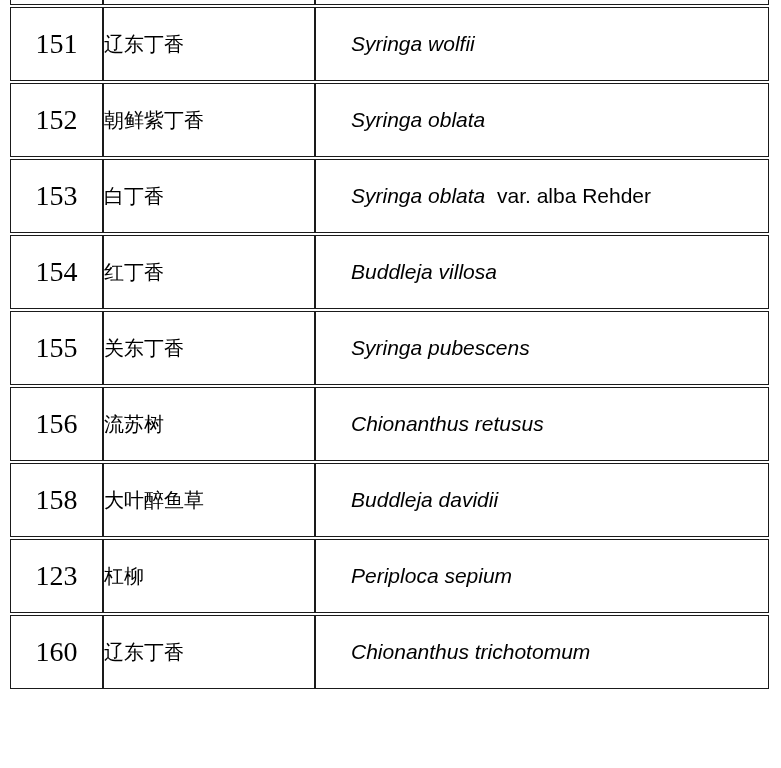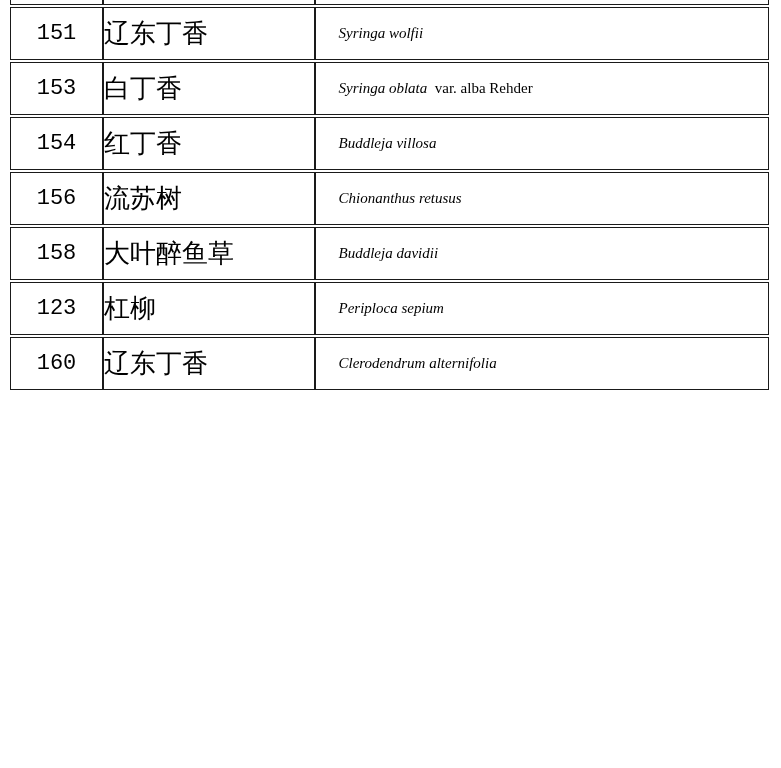--- a/index.html
+++ b/index.html
@@ -30,33 +30,33 @@
     border: 1px solid #1a1a1a;
     height: 26.2px;
     padding: 0;
     background: #ffffff;
     color: #000000;
     vertical-align: middle;
     overflow: hidden;
   }
   td.num {
     text-align: center;
-    font-size: 22px;
-    font-family: Liberation Mono, monospace;
+    font-size: 28px;
+    font-family: Liberation Serif, serif;
   }
   td.cn {
-    font-size: 26px;
+    font-size: 20px;
     padding-left: 4px;
     font-family: Liberation Mono, monospace;
   }
   td.lat {
-    font-size: 15px;
+    font-size: 21px;
     padding-left: 3px;
     white-space: pre;
-    font-family: Liberation Serif, serif;
+    font-family: Liberation Sans, sans-serif;
   }
   td.lat .it {
     font-style: italic;
   }
   td.lat .rm {
     font-style: normal;
   }
 </style>
 </head>
 <body>
@@ -81,20 +81,31 @@
       <span>151</span>
     </td>
     <td class="cn">
       <span>辽东丁香</span>
     </td>
     <td class="lat">
       <span class="it">Syringa wolfii</span><span class="rm"></span>
     </td>
   </tr>
 
+  <tr>
+    <td class="num">
+      <span>152</span>
+    </td>
+    <td class="cn">
+      <span>朝鲜紫丁香</span>
+    </td>
+    <td class="lat">
+      <span class="it">Syringa oblata</span><span class="rm"></span>
+    </td>
+  </tr>
 
   <tr>
     <td class="num">
       <span>153</span>
     </td>
     <td class="cn">
       <span>白丁香</span>
     </td>
     <td class="lat">
       <span class="it">Syringa oblata</span><span class="rm">  var. alba Rehder</span>
@@ -106,20 +117,31 @@
       <span>154</span>
     </td>
     <td class="cn">
       <span>红丁香</span>
     </td>
     <td class="lat">
       <span class="it">Buddleja villosa</span><span class="rm"></span>
     </td>
   </tr>
 
+  <tr>
+    <td class="num">
+      <span>155</span>
+    </td>
+    <td class="cn">
+      <span>关东丁香</span>
+    </td>
+    <td class="lat">
+      <span class="it">Syringa pubescens</span><span class="rm"></span>
+    </td>
+  </tr>
 
   <tr>
     <td class="num">
       <span>156</span>
     </td>
     <td class="cn">
       <span>流苏树</span>
     </td>
     <td class="lat">
       <span class="it">Chionanthus retusus</span><span class="rm"></span>
@@ -152,19 +174,19 @@
   </tr>
 
   <tr>
     <td class="num">
       <span>160</span>
     </td>
     <td class="cn">
       <span>辽东丁香</span>
     </td>
     <td class="lat">
-      <span class="it">Clerodendrum alternifolia</span><span class="rm"></span>
+      <span class="it">Chionanthus trichotomum</span><span class="rm"></span>
     </td>
   </tr>
 
 </tbody>
   </table>
 </div>
 
 </body></html>

